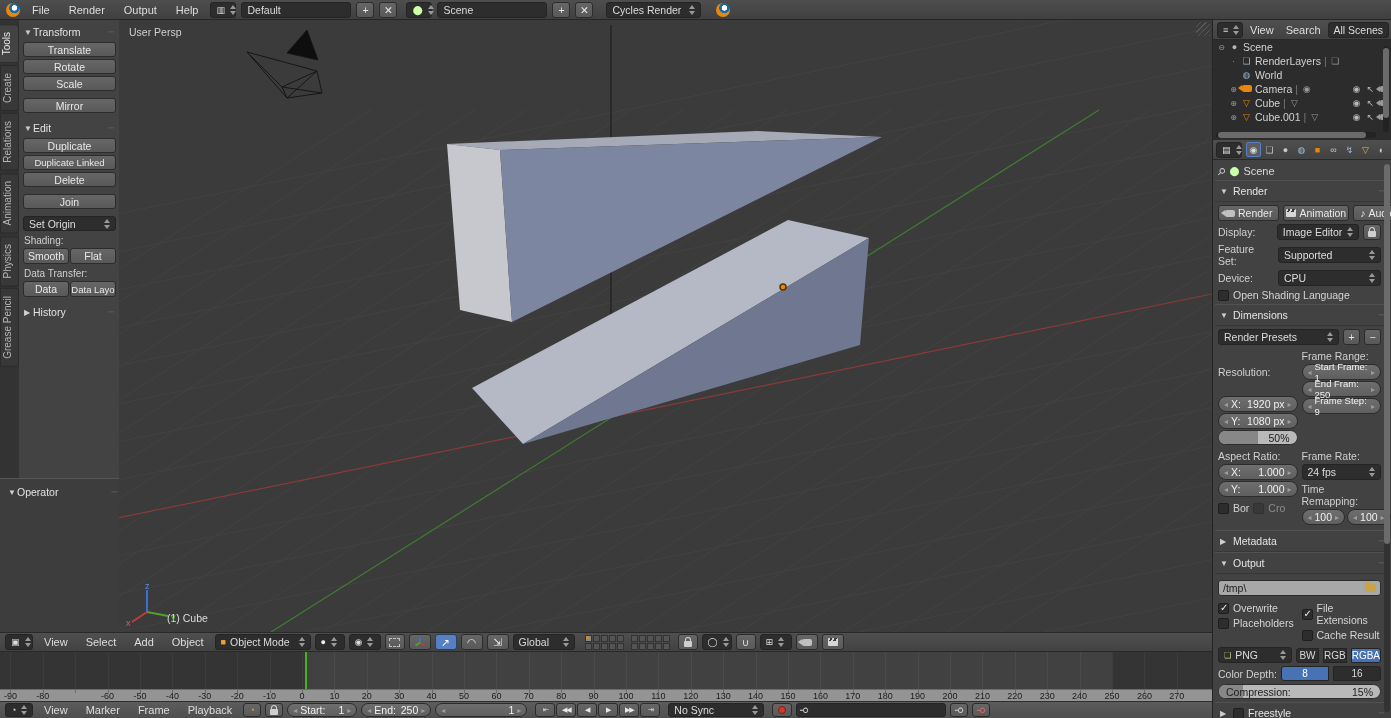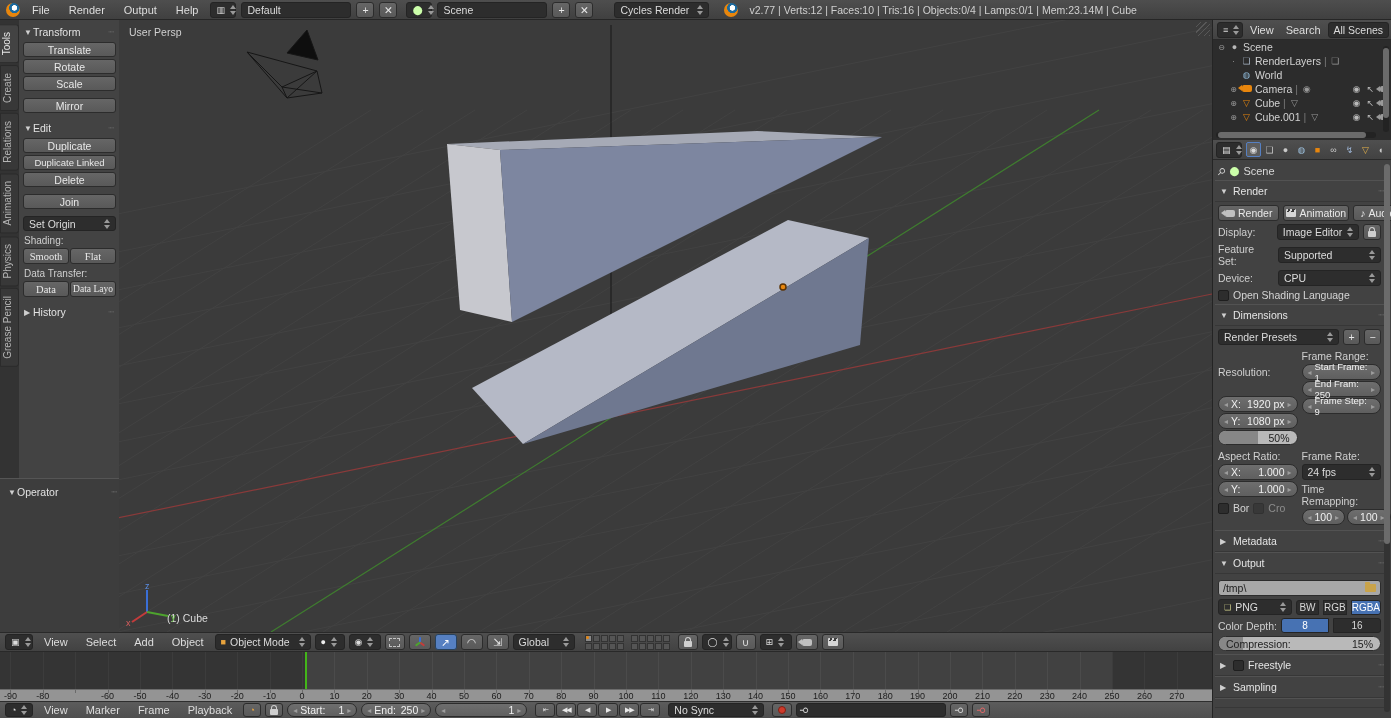--- a/index.html
+++ b/index.html
@@ -73,21 +73,21 @@
 
   
   #left-zone { position:absolute; left:0; top:20px; width:119px; height:612px; background:#3d3d3d; border-right:1px solid #2a2a2a; }
   #tab-strip { position:absolute; left:0; top:0; width:19px; height:612px; background:#333; display:flex; flex-direction:column; gap:2px; padding-top:4px; }
   .vtab { writing-mode:vertical-rl; transform:rotate(180deg); font-size:10px; color:#b5b5b5; background:#383838;
         border:1px solid #2b2b2b; border-radius:3px 0 0 3px; padding:7px 1px; text-align:center; }
   .vtab.active { background:#434343; color:#e6e6e6; border-right:none; }
   #tool-shelf { position:absolute; left:19px; top:0; width:100px; height:612px; background:#434343; padding:3px 3px 0 4px; }
   .shelf-btn { width:100%; margin-bottom:2px; height:15px; }
   .shelf-row { display:flex; gap:1px; margin-bottom:2px; }
-  .shelf-row .btn { flex:1; padding:0 0; overflow:hidden;font-family:Liberation Serif, serif; }
+  .shelf-row .btn { flex:1; padding:0 0; overflow:hidden; }
   .shelf-label { font-size:10px; color:#cfcfcf; margin:4px 0 2px 1px; }
   .phead-shelf { display:flex; align-items:center; font-size:10.5px; color:#e2e2e2; padding:3px 1px 4px 1px; }
   #operator-panel { position:absolute; left:0; top:458px; width:119px; border-top:1px solid #555;
         background:#3d3d3d; padding:4px 0 0 8px; height:154px; }
   #operator-panel .phead-shelf { padding-left:0; }
 
   
   #viewport { position:absolute; left:119px; top:20px; width:1093px; height:612px; background:#3b3b3b; overflow:hidden; }
   #vp-label { position:absolute; left:10px; top:6px; color:#d0d0d0; font-size:10.5px; }
   #vp-object-label { position:absolute; left:48px; top:592px; color:#dcdcdc; font-size:10.5px; }
@@ -180,26 +180,25 @@
     <span class="btn" style="width:18px;padding:0">✕</span>
     <span class="dd" style="width:26px;margin-left:4px">
         <span style="font-size:9px;color:#cfa">⬤</span>
         <span class="ud"></span>
       </span>
     <span class="dd" style="width:110px">
         <span class="lbl">Scene</span>
       </span>
     <span class="btn" style="width:18px;padding:0">+</span>
     <span class="btn" style="width:18px;padding:0">✕</span>
-    <span class="dd" style="width:95px;margin-left:16px">
+    <span class="dd" style="width:95px;margin-left:8px">
         <span class="lbl">Cycles Render</span>
         <span class="ud"></span>
       </span>
     <span class="blender-logo" style="margin-left:10px"></span>
-    <span id="hdr-stats">v2.77 | Verts:12 | Faces:10 | Tris:16 | Objects:0/4 | Lamps:0/1 | Mem:23.14M | Cube</span>
   </div>
 
   <div id="left-zone">
     <div id="tab-strip">
         <div class="vtab active">Tools</div>
         <div class="vtab">Create</div>
         <div class="vtab">Relations</div>
         <div class="vtab">Animation</div>
         <div class="vtab">Physics</div>
         <div class="vtab">Grease Pencil</div>
@@ -848,20 +847,42 @@
         <span class="tri">▼</span>
           <span>Output</span>
           <span class="grip">┉</span>
       </div>
       <div class="prow" style="margin-top:6px">
         <span class="pathfield flex1">
             <span class="txt">/tmp\</span>
             <span class="folder-icon"></span>
           </span>
       </div>
+      <div class="col2">
+        <div>
+          <div class="prow">
+              <span class="cb checked"></span>
+              <span class="cblabel">Overwrite</span>
+            </div>
+          <div class="prow">
+              <span class="cb"></span>
+              <span class="cblabel">Placeholders</span>
+            </div>
+        </div>
+        <div>
+          <div class="prow">
+              <span class="cb checked"></span>
+              <span class="cblabel">File Extensions</span>
+            </div>
+          <div class="prow">
+              <span class="cb"></span>
+              <span class="cblabel">Cache Result</span>
+            </div>
+        </div>
+      </div>
       <div class="prow">
         <span class="dd" style="width:74px">
             <span style="font-size:8px;color:#cc8">❏</span>
             <span class="lbl">PNG</span>
             <span class="ud"></span>
           </span>
         <span class="seg seg-ch" style="border-radius:3px 0 0 3px">BW</span>
         <span class="seg seg-ch">RGB</span>
         <span class="seg seg-ch active" style="border-radius:0 3px 3px 0">RGBA</span>
       </div>

